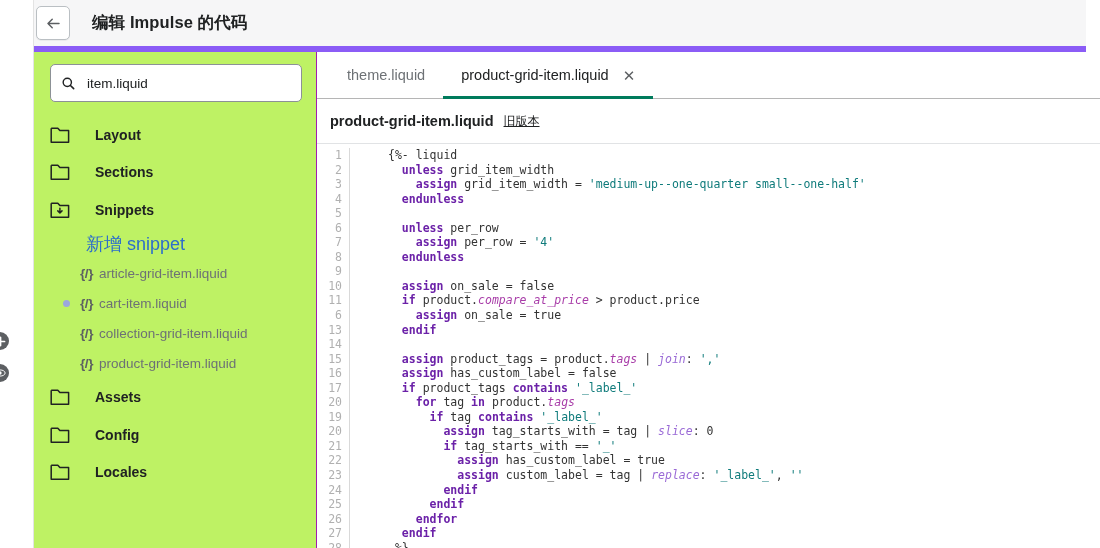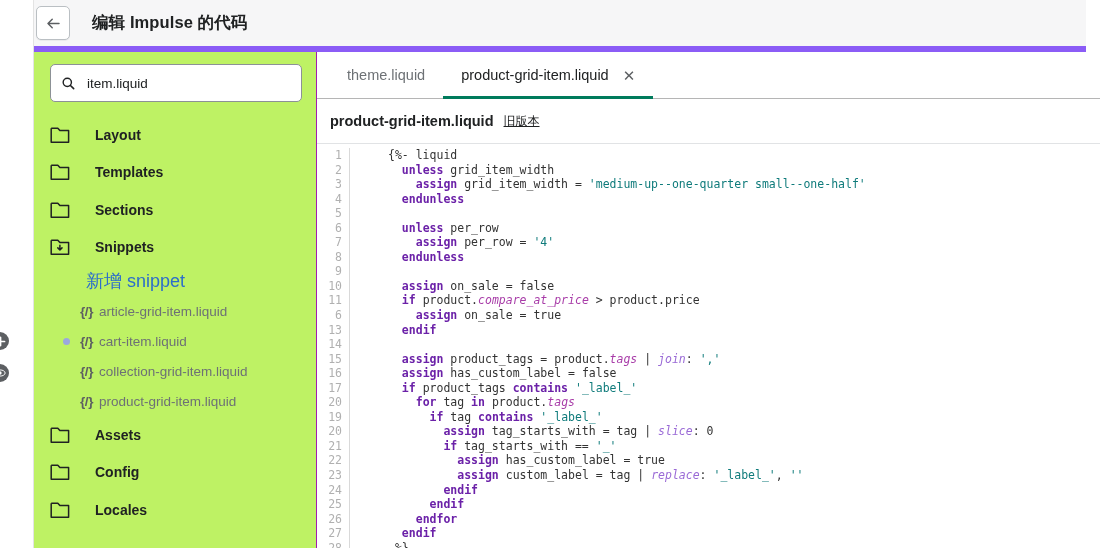--- a/index.html
+++ b/index.html
@@ -324,28 +324,20 @@
         <input class="search-input" type="text" value="item.liquid" placeholder="搜索文件" style="">
       </div>
       <div class="tree">
           <div class="folder-row">
             <span class="folder-ico">
               <svg width="21" height="18" viewBox="0 0 21 18">
                 <path d="M1.2 2.2h6.6l2.1 2.4h1.2 M1.2 2.2v14h17.4V4.6H9.9" fill="none" stroke="#202223" stroke-width="1.5" stroke-linejoin="round"></path>
               </svg>
             </span>
             <span class="folder-label">Layout</span>
-          </div>
-          <div class="folder-row">
-            <span class="folder-ico">
-              <svg width="21" height="18" viewBox="0 0 21 18">
-                <path d="M1.2 2.2h6.6l2.1 2.4h1.2 M1.2 2.2v14h17.4V4.6H9.9" fill="none" stroke="#202223" stroke-width="1.5" stroke-linejoin="round"></path>
-              </svg>
-            </span>
-            <span class="folder-label">Templates</span>
           </div>
           <div class="folder-row">
             <span class="folder-ico">
               <svg width="21" height="18" viewBox="0 0 21 18">
                 <path d="M1.2 2.2h6.6l2.1 2.4h1.2 M1.2 2.2v14h17.4V4.6H9.9" fill="none" stroke="#202223" stroke-width="1.5" stroke-linejoin="round"></path>
               </svg>
             </span>
             <span class="folder-label">Sections</span>
           </div>
           <div class="folder-row">

